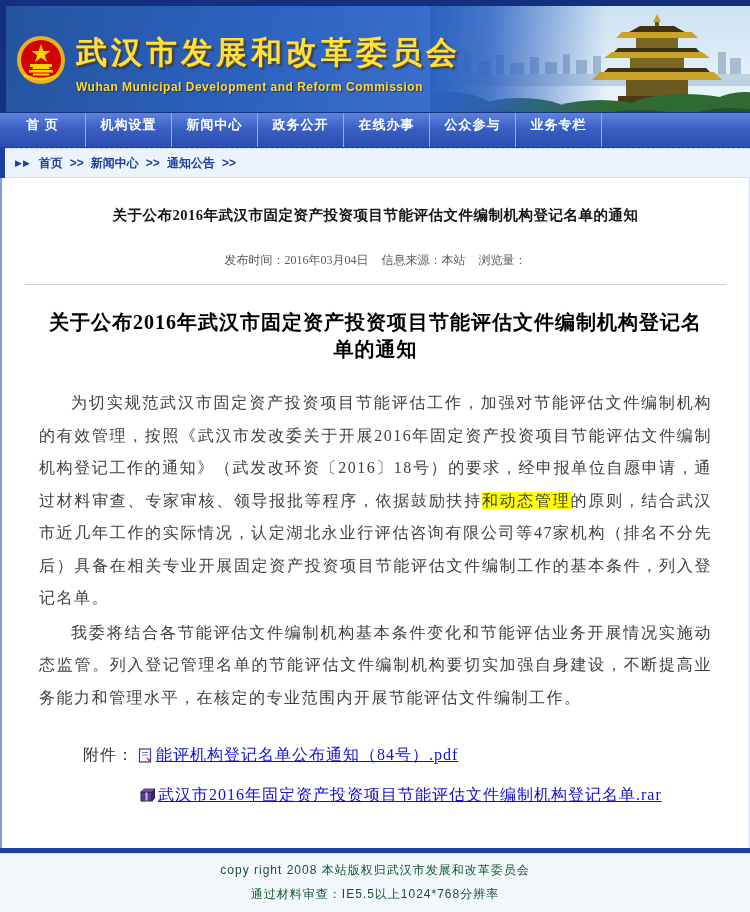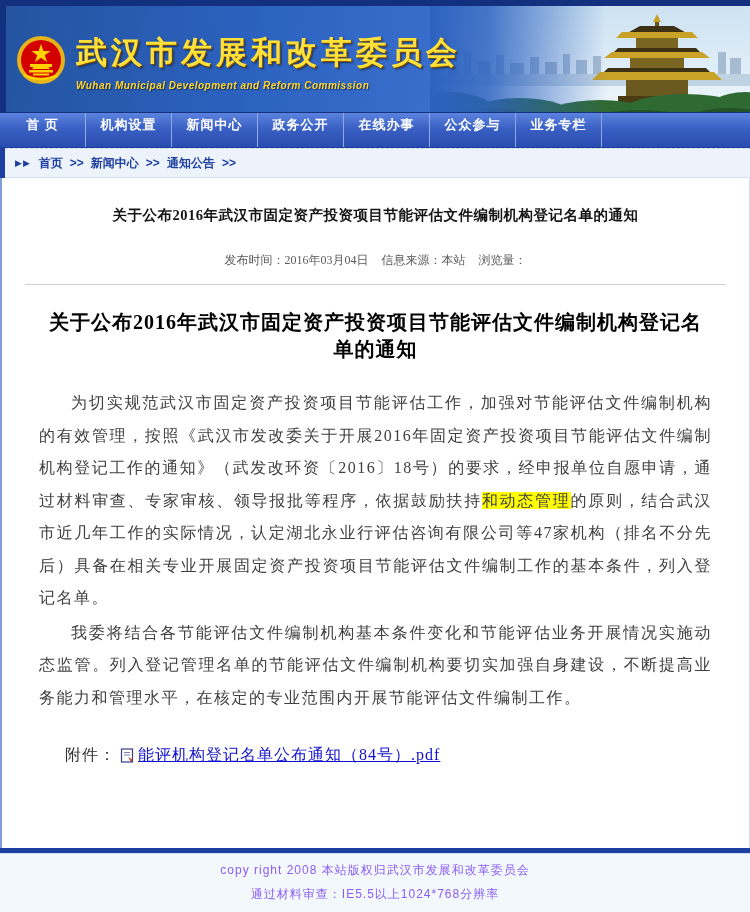--- a/index.html
+++ b/index.html
@@ -20,23 +20,22 @@
   .scene-fade { position:absolute; top:6px; right:0; width:320px; height:110px;
     background:linear-gradient(to right,#2c62c0 0%,rgba(44,98,192,0.85) 18%,rgba(44,98,192,0) 55%); }
   .emblem { position:absolute; left:16px; top:35px; width:50px; height:50px; }
   .titles { position:absolute; left:76px; top:32px; z-index:3; }
   .site-title {
     font-size:31px; font-weight:bold; letter-spacing:4px; color:#ffe13a;
     text-shadow:1px 1px 0 #7a4a00, 2px 2px 2px rgba(0,0,0,.45);
     font-family:"Liberation Sans", sans-serif;
   }
   .site-sub {
-    margin-top:6px; font-size:10px; font-weight:bold; color:#ffd52e; letter-spacing:.5px;
+    margin-top:6px; font-size:12px; font-weight:bold; color:#ffd52e; letter-spacing:.5px;
     text-shadow:1px 1px 1px rgba(0,0,0,.5);
-    font-style:italic;
   }
   
   .nav {
     flex:none; height:36px; display:flex; align-items:stretch;
     background:linear-gradient(#5d83e0 0%, #3a60c4 45%, #2a4cb0 100%);
     border-top:1px solid #16317e; border-bottom:1px solid #1d3f9f;
   }
   .nav-item {
     width:86px; text-align:center; line-height:24px; color:#fff; font-size:13px; font-weight:bold;
     border-right:1px solid #8fabe8; cursor:pointer; letter-spacing:1px;
@@ -63,31 +62,31 @@
   .meta span { margin:0 5px;text-align:center; }
   .divider { border:none; border-top:1px solid #cfcfcf; margin:15px -14px 0 -14px; }
   .article-heading { text-align:center; font-size:20px; font-weight:bold; color:#000; margin-top:24px; letter-spacing:1px; }
   .body-text { margin-top:24px; }
   .body-text p {
     font-size:16px; color:#404040; line-height:32.5px; letter-spacing:1.5px; text-align:justify;
   }
   .body-text p + p { margin-top:2px; }
   .p-indent { text-indent:2em; }
   .hl { background:#ffff00; }
-  .attachments { margin-top:28px; margin-left:26px; font-size:16px; }
+  .attachments { margin-top:28px; margin-left:44px; font-size:16px; }
   .attach-row { display:flex; align-items:center; line-height:26px; }
   .attach-row + .attach-row { margin-top:14px; padding-left:53px; }
   .attach-label { color:#333; letter-spacing:1px; flex:none; }
   .file-icon { width:15px; height:15px; margin:0 3px 0 4px; flex:none; }
   .attach-link { color:#1111cc; text-decoration:underline; cursor:pointer; letter-spacing:1px; }
   
   .footer { flex:none; }
   .footer-bar { height:5px; background:#1d3f9f; }
   .footer-body { background:#f3f8fd; text-align:center; padding:8px 0 9px 0; border-top:1px solid #cfe0f0; }
-  .footer-line { font-size:12px; color:#8b5cf6; letter-spacing:1px; }
+  .footer-line { font-size:12px; color:#14532d; letter-spacing:1px; }
   .footer-line + .footer-line { margin-top:7px; }
 </style>
 </head>
 <body>
 
 <div class="page">
 
   <div class="header">
     <svg class="scene" viewBox="0 0 320 110" preserveAspectRatio="none">
       <defs>
@@ -208,20 +207,29 @@
       <div class="attach-row">
         <span class="attach-label">附件：</span>
         <svg class="file-icon" viewBox="0 0 15 15">
           <rect x="1.5" y="1" width="11" height="13" fill="#fff" stroke="#3b3b8f" stroke-width="1.2"></rect>
           <line x1="4" y1="4.5" x2="10" y2="4.5" stroke="#7a7ab8" stroke-width="1"></line>
           <line x1="4" y1="7" x2="10" y2="7" stroke="#7a7ab8" stroke-width="1"></line>
           <path d="M8,9 L13,12 L11,14 Z" fill="#c0392b"></path>
         </svg>
         <span class="attach-link">能评机构登记名单公布通知（84号）.pdf</span>
       </div>
+      <div class="attach-row">
+        <svg class="file-icon" viewBox="0 0 15 15">
+          <rect x="1" y="4" width="11" height="9" fill="#5b3d8f" stroke="#2e1f52" stroke-width="1"></rect>
+          <polygon points="1,4 4,1 15,1 12,4" fill="#7a58b5" stroke="#2e1f52" stroke-width="0.8"></polygon>
+          <polygon points="12,4 15,1 15,10 12,13" fill="#3f2a66" stroke="#2e1f52" stroke-width="0.8"></polygon>
+          <rect x="5.5" y="4.5" width="2" height="8" fill="#c9b8e8"></rect>
+        </svg>
+        <span class="attach-link">武汉市2016年固定资产投资项目节能评估文件编制机构登记名单.rar</span>
+      </div>
     </div>
 
   </div>
 
   <div class="footer">
     <div class="footer-bar"></div>
     <div class="footer-body">
       <div class="footer-line">copy right 2008  本站版权归武汉市发展和改革委员会</div>
       <div class="footer-line">通过材料审查：IE5.5以上1024*768分辨率</div>
     </div>

